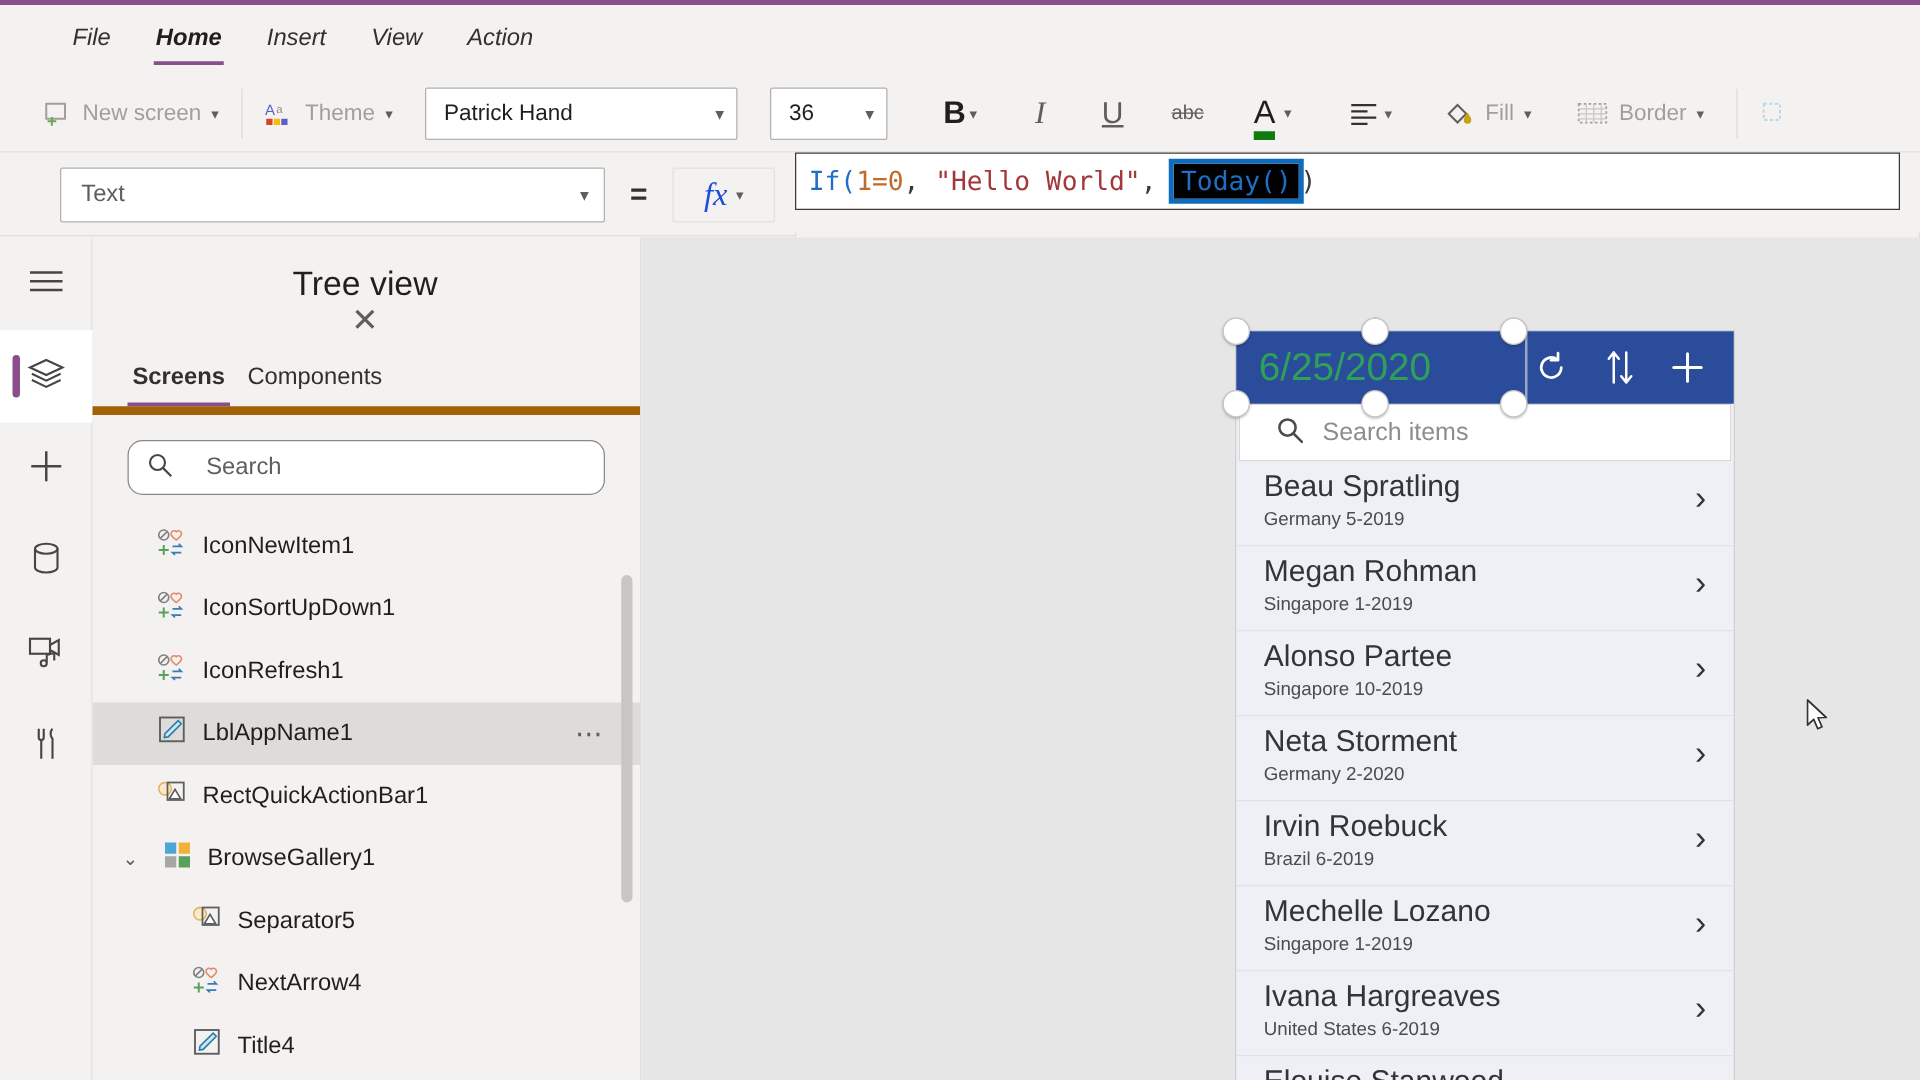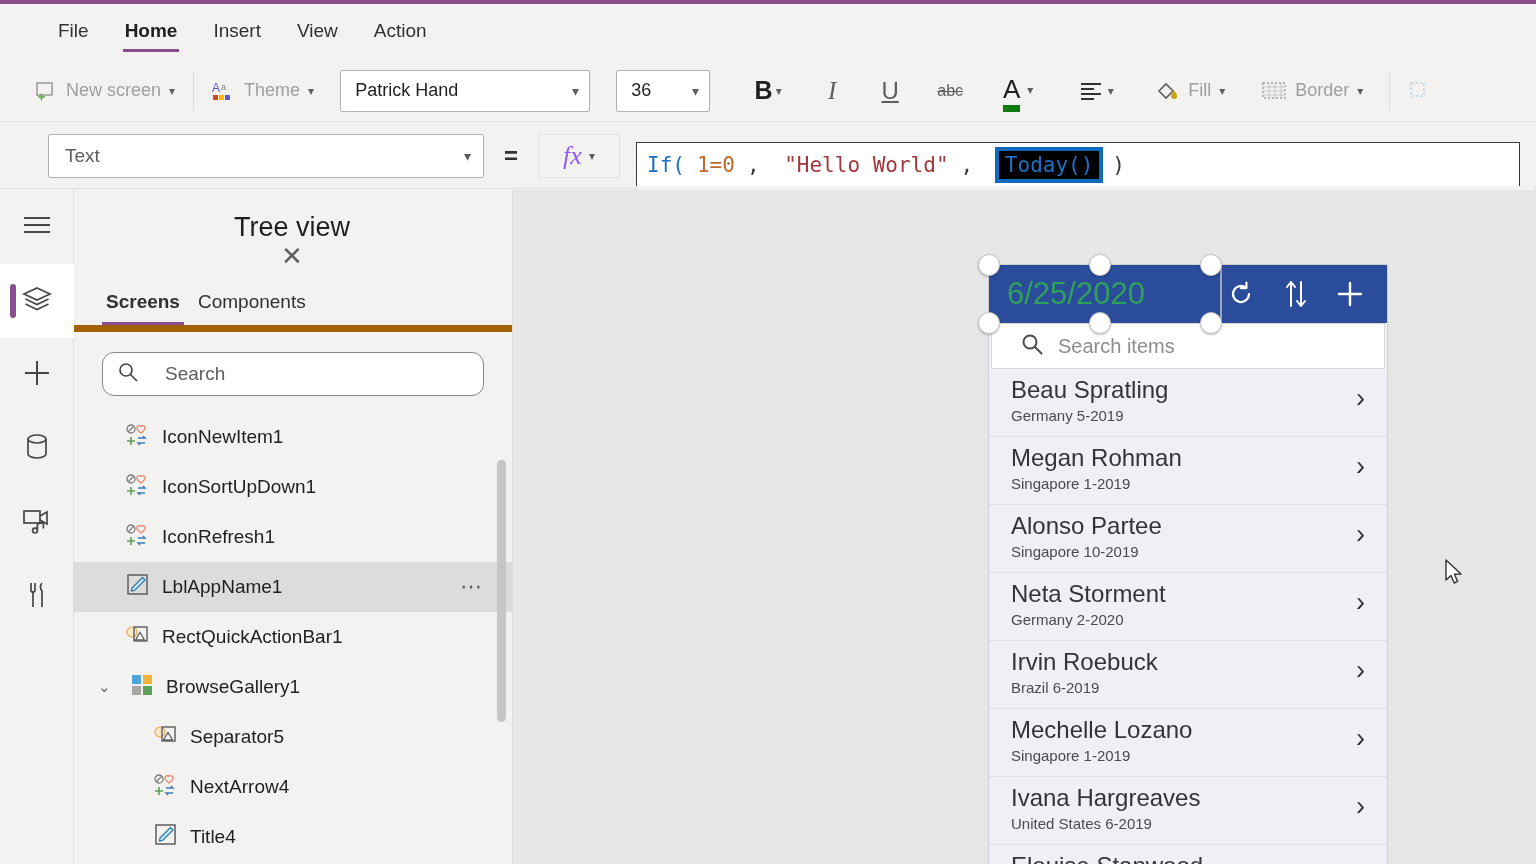--- a/index.html
+++ b/index.html
@@ -14,21 +14,21 @@
   
   .top-rule { position:absolute; top:0; left:0; width:1536px; height:4px; background:#8a4e8c; }
 
   
   .ribbon-tabs {
     position:absolute; top:4px; left:0; width:1536px; height:56px;
     background:#f3f2f1; display:flex; align-items:center; padding-left:40px; gap:0px;
   }
   .rtab {
     position:relative; font-size:19px; color:#323130; padding:6px 18px 8px 18px;
-    cursor:pointer; white-space:nowrap;
+    cursor:pointer; white-space:nowrap;font-style:italic;
   }
   .rtab.active { font-weight:bold; color:#201f1e; }
   .rtab.active::after {
     content:""; position:absolute; left:16px; right:16px; bottom:-2px; height:3px; background:#8a4e8c;
   }
 
   
   .toolbar {
     position:absolute; top:60px; left:0; width:1536px; height:62px;
     background:#f3f2f1; display:flex; align-items:center;
@@ -66,27 +66,27 @@
   .prop-select {
     width:436px; height:44px; background:#fff; border:1px solid #b3b0ad; border-radius:2px;
     display:flex; align-items:center; justify-content:space-between; padding:0 12px 0 16px;
     font-size:19px; color:#605e5c; cursor:pointer;
   }
   .eq { font-size:24px; color:#323130; margin:0 20px; font-weight:bold; }
   .fx-btn {
     width:82px; height:44px; background:#f3f2f1; border:1px solid #e3e1df; border-radius:2px;
     display:flex; align-items:center; justify-content:center; gap:7px; cursor:pointer;
   }
-  .fx-btn .fx { font-family:"Liberation Serif", serif; font-style:italic; font-size:26px; color:#8b5cf6;text-align:center; }
+  .fx-btn .fx { font-family:"Liberation Serif", serif; font-style:italic; font-size:26px; color:#1d4ed8;text-align:center; }
 
   .formula-box {
-    position:absolute; top:142px; left:636px; width:884px; height:46px;
+    position:absolute; top:122px; left:636px; width:884px; height:46px;
     background:#fff; border:1px solid #3b3a39; border-left:1px solid #3b3a39;
     display:flex; align-items:center; padding-left:10px;
-    font-family:"DejaVu Sans Mono", monospace; font-size:21px; letter-spacing:0px; white-space:pre;gap:12px;
+    font-family:"DejaVu Sans Mono", monospace; font-size:21px; letter-spacing:0px; white-space:pre;
   }
   .f-blue { color:#1f6fc4; }
   .f-orange { color:#c06a2c; }
   .f-gray { color:#3b3a39; }
   .f-red { color:#a4373a; }
   .f-sel {
     position:relative; outline:4px solid #0f6cbd; background:#000000; padding:2px 6px; color:#1f6fc4;
     margin:0 1px;
   }
 

